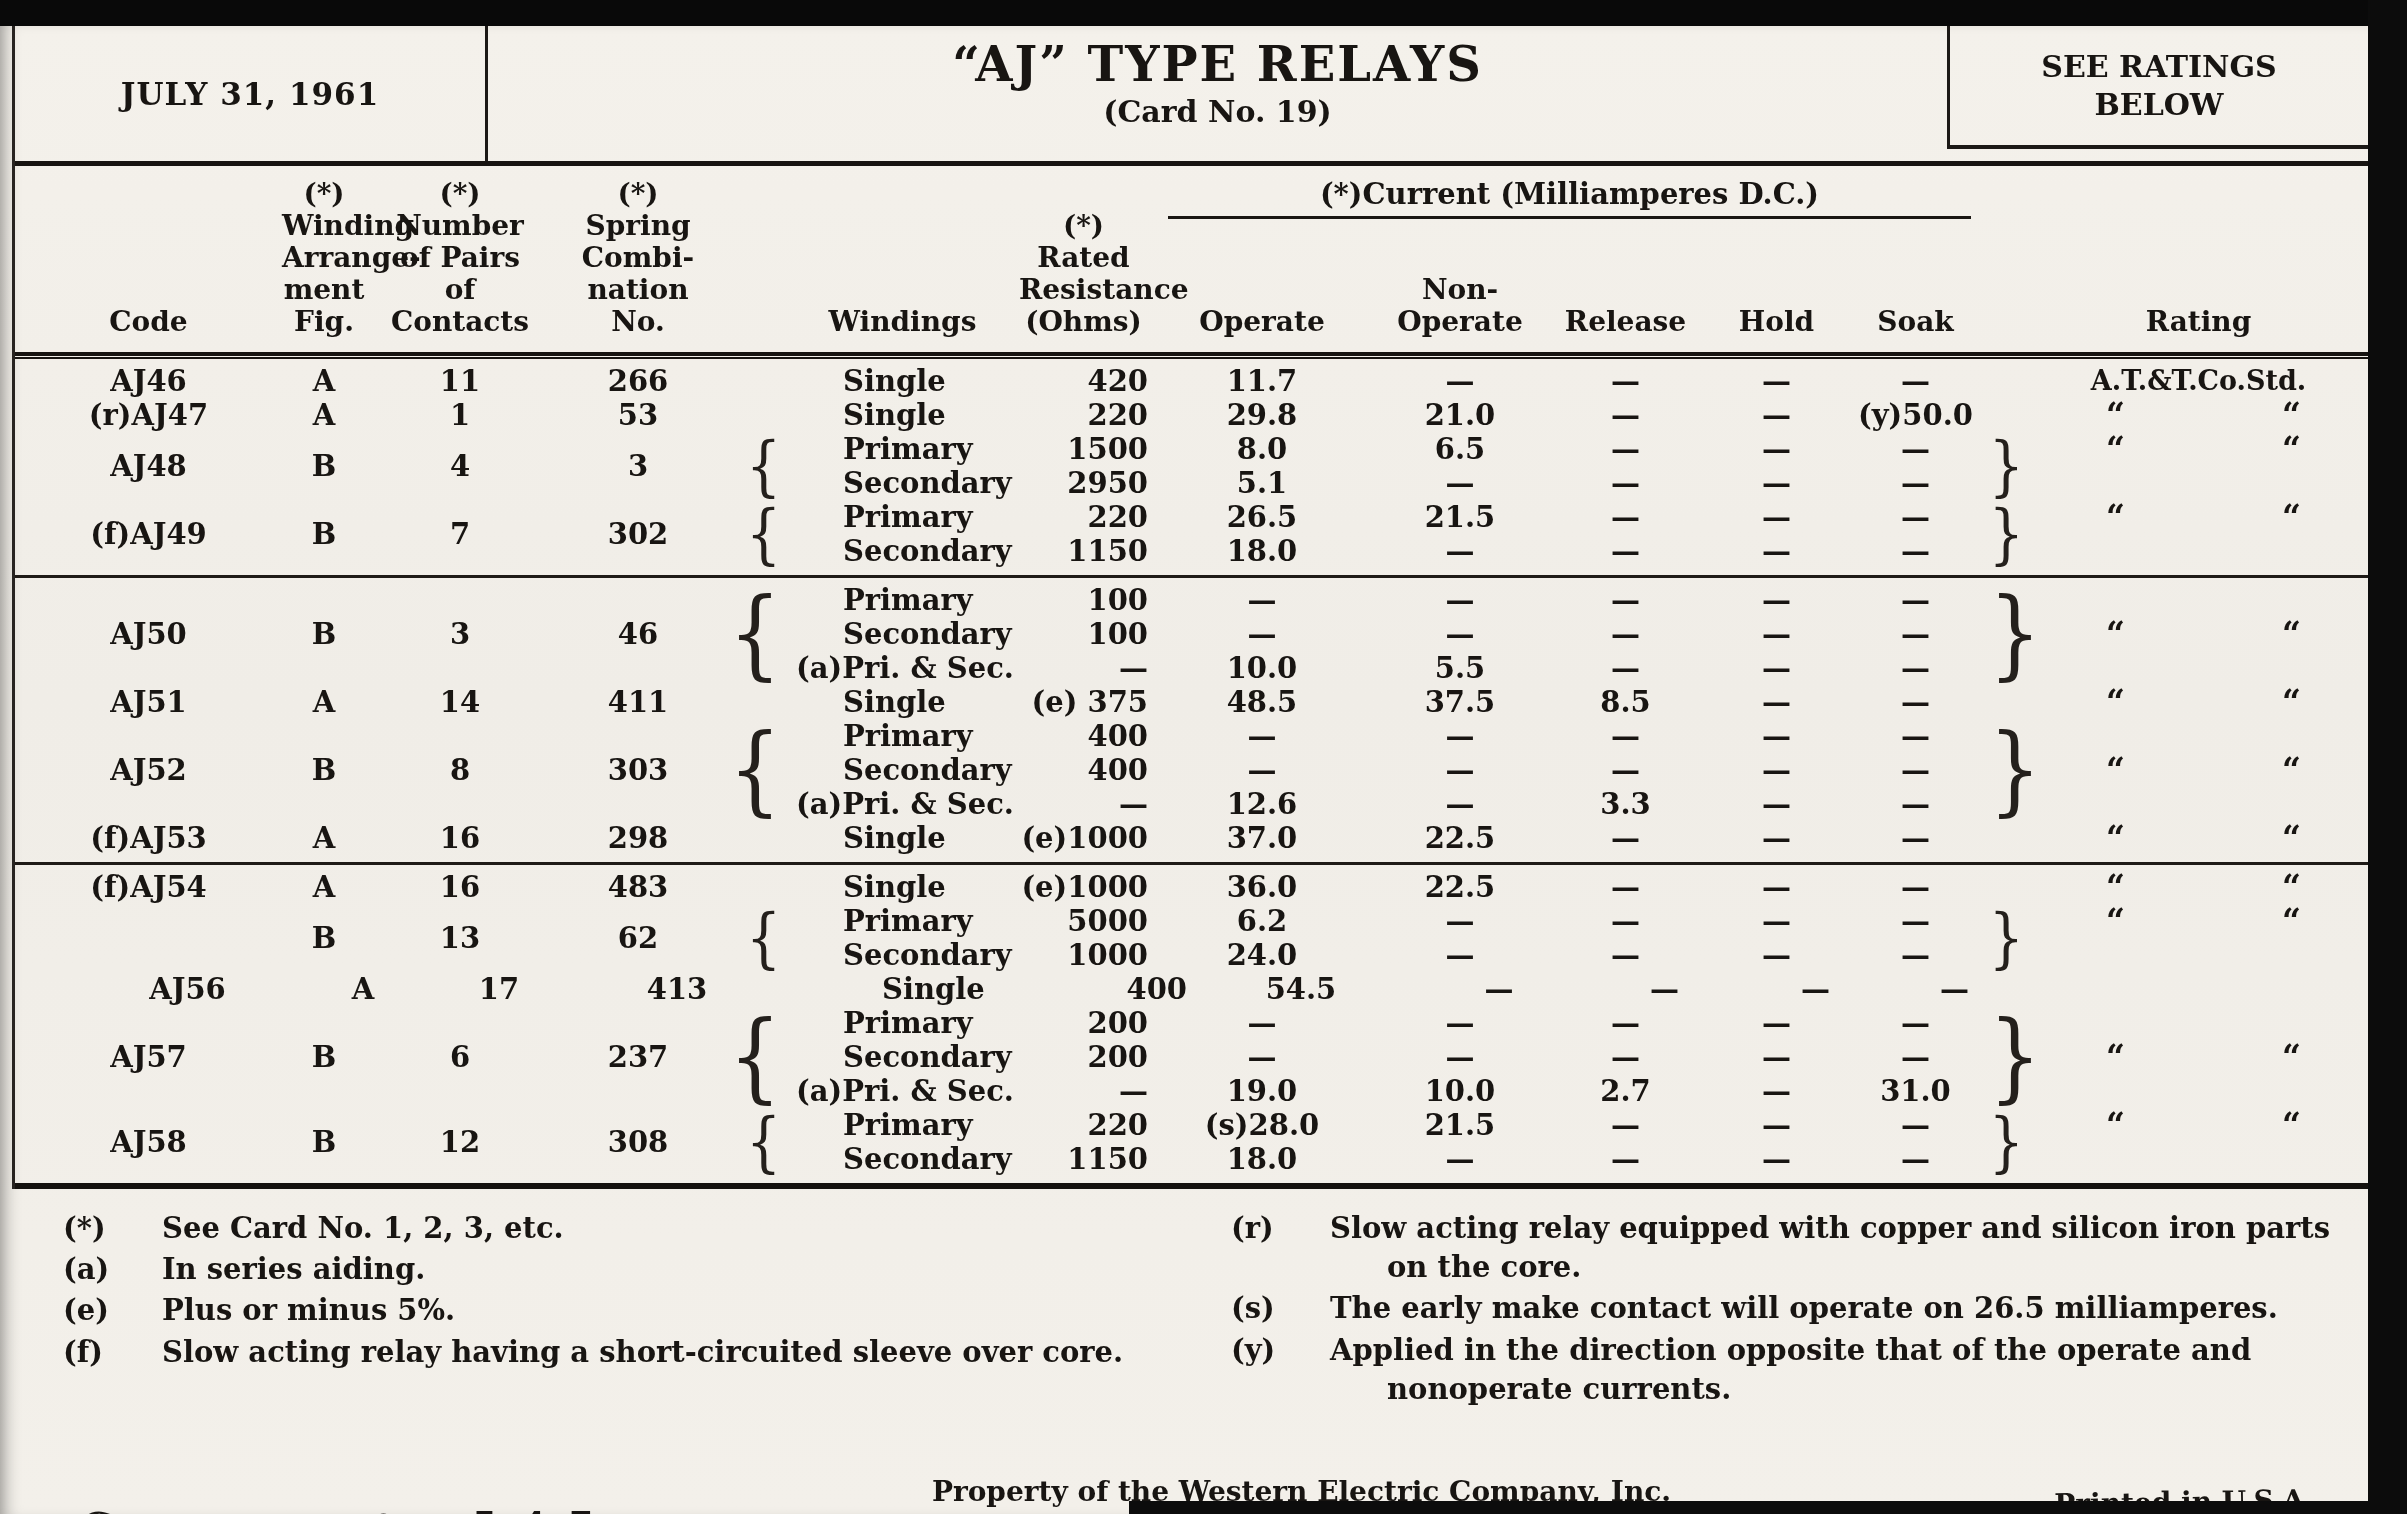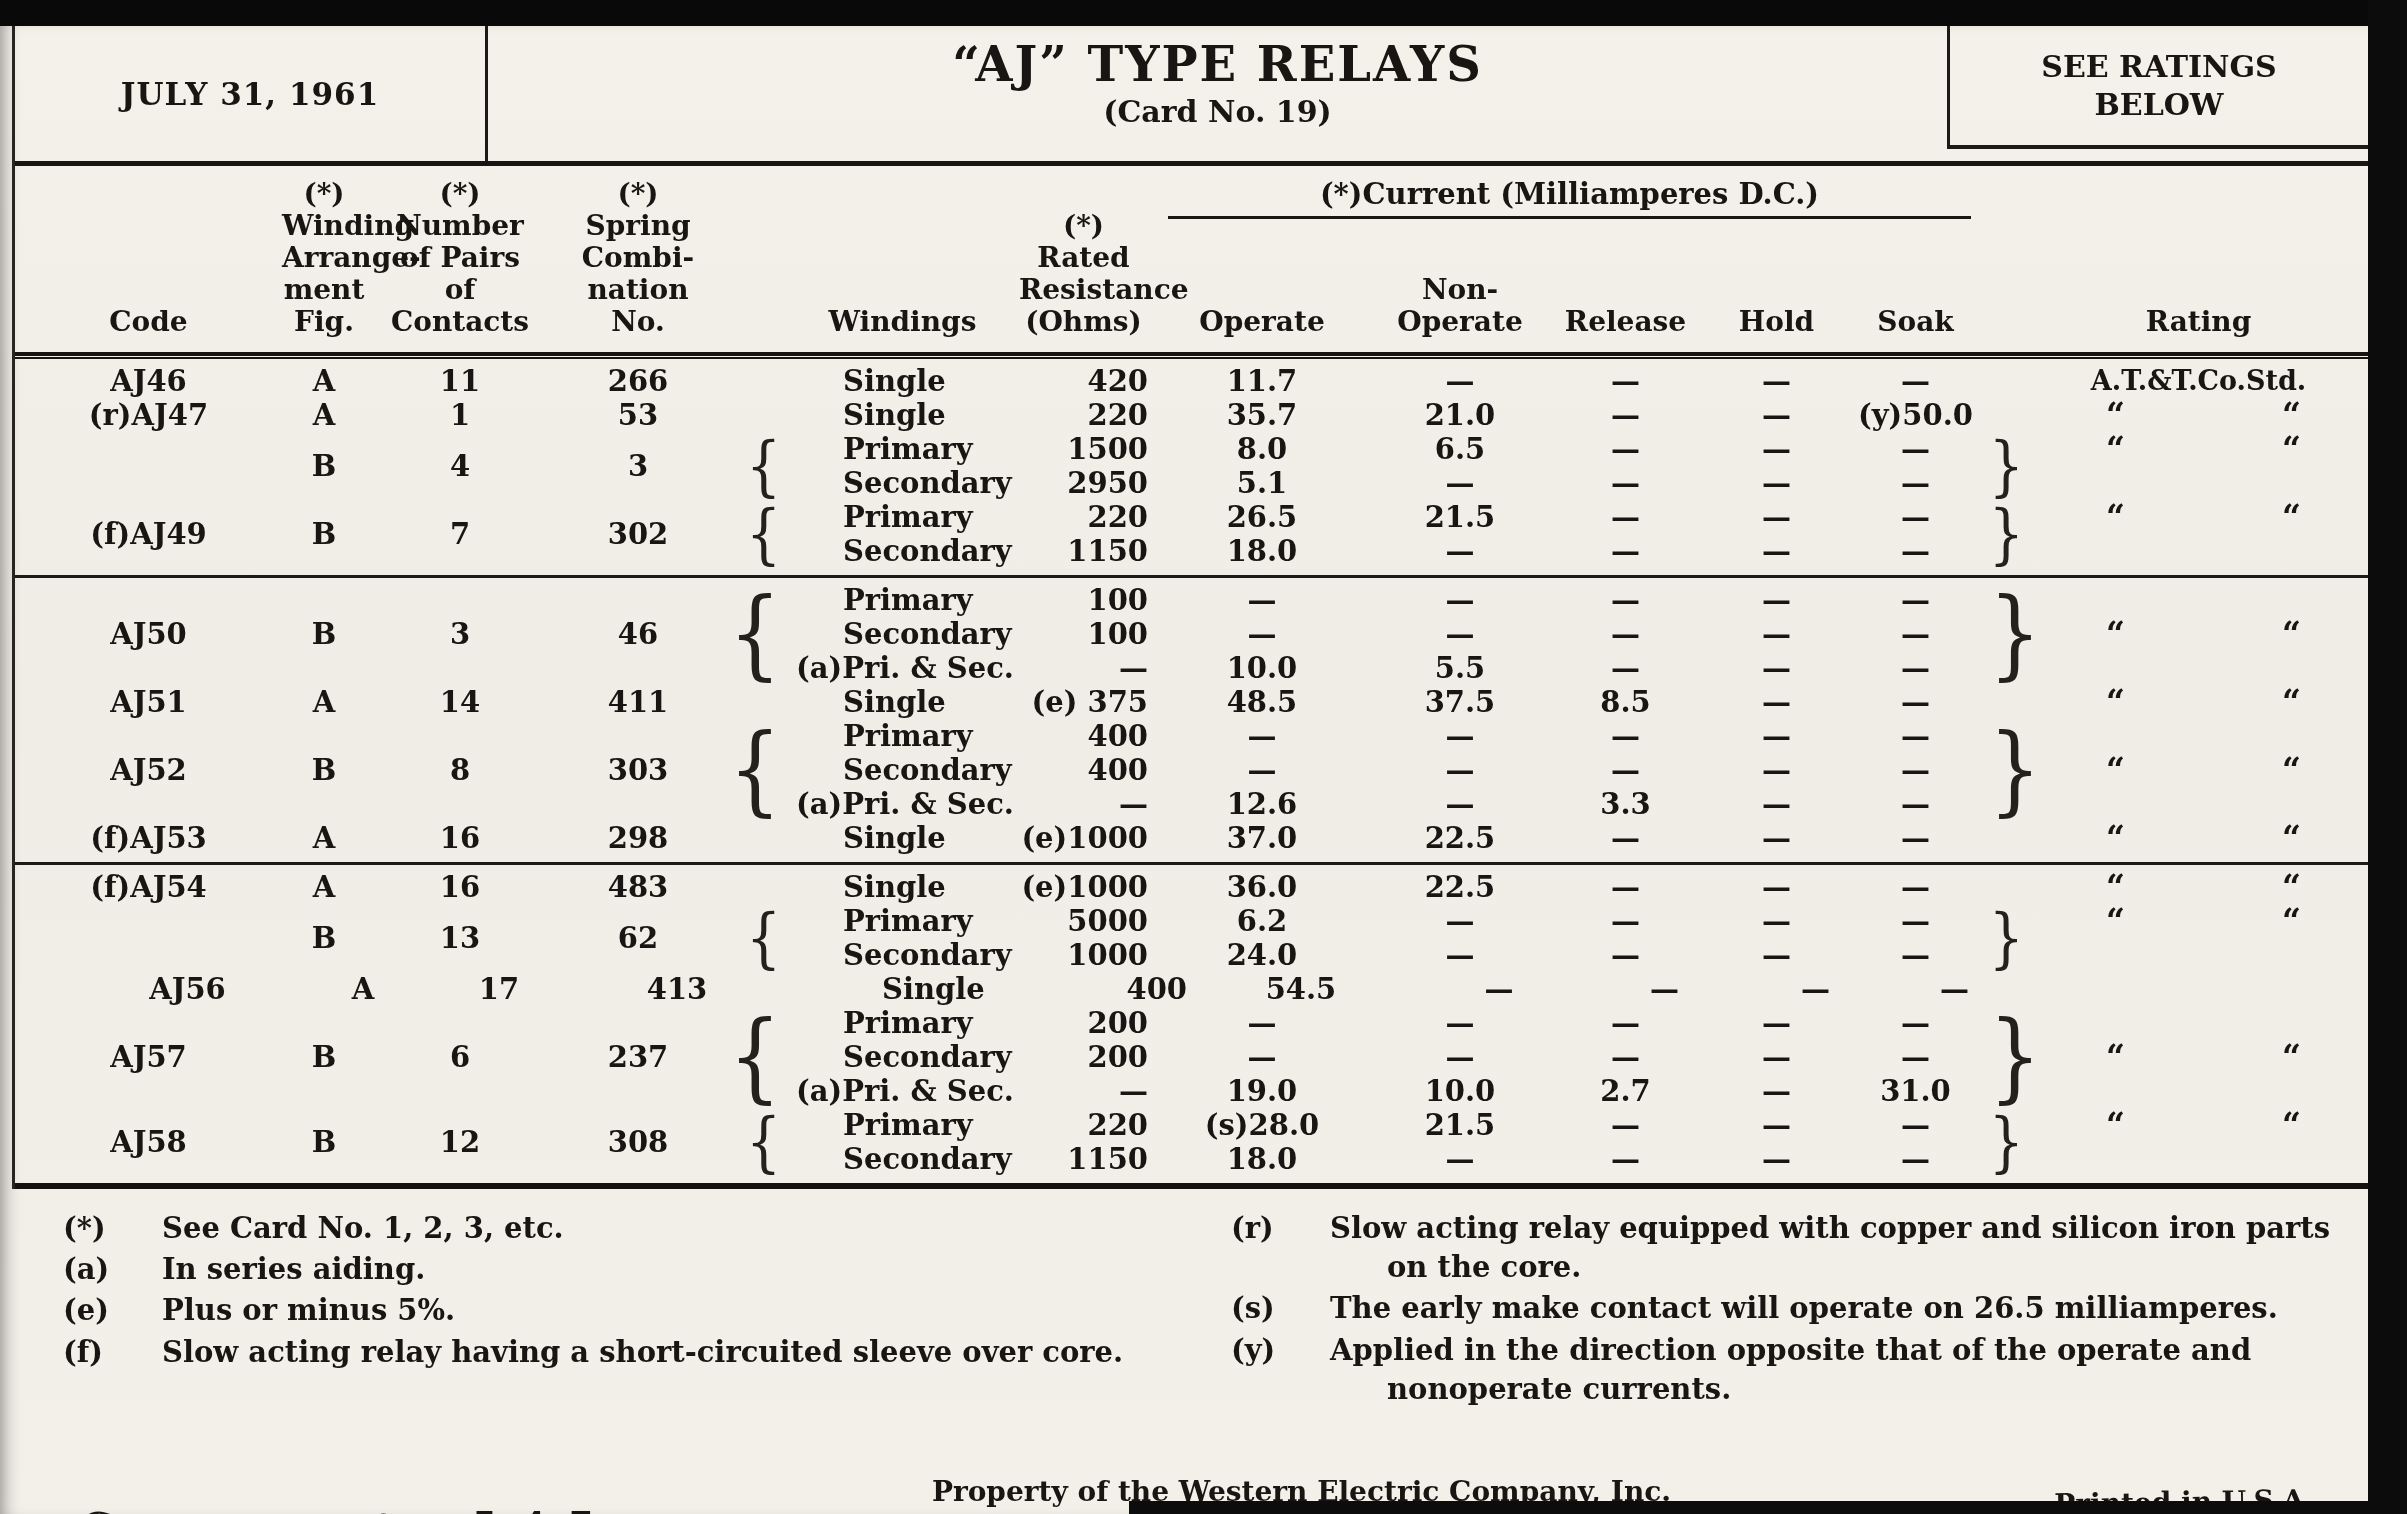--- a/index.html
+++ b/index.html
@@ -178,31 +178,32 @@
               <div class="cell w-soak" style="grid-row: 1;">—</div>
               <div class="cell c-rating" style="grid-row: 1;">A.T.&amp;T.Co.Std.</div>
             </div>
             <div class="relay cols" style="grid-template-rows: repeat(1, var(--rowh));">
               <div class="cell c-code" style="grid-row: 1 / 2;">(r)AJ47</div>
               <div class="cell c-fig" style="grid-row: 1 / 2;">A</div>
               <div class="cell c-pairs" style="grid-row: 1 / 2;">1</div>
               <div class="cell c-spring" style="grid-row: 1 / 2;">53</div>
               <div class="cell w-label" style="grid-row: 1;">Single</div>
               <div class="cell w-res" style="grid-row: 1;">220</div>
-              <div class="cell w-op" style="grid-row: 1;">35.7</div>
+              <div class="cell w-op" style="grid-row: 1;">29.8</div>
               <div class="cell w-nonop" style="grid-row: 1;">21.0</div>
               <div class="cell w-rel" style="grid-row: 1;">—</div>
               <div class="cell w-hold" style="grid-row: 1;">—</div>
               <div class="cell w-soak" style="grid-row: 1;">(y)50.0</div>
               <div class="cell c-rating ditto" style="grid-row: 1;">
                 <span>“</span>
                 <span>“</span>
               </div>
             </div>
             <div class="relay cols" style="grid-template-rows: repeat(2, var(--rowh));">
+              <div class="cell c-code" style="grid-row: 1 / 3;">AJ48</div>
               <div class="cell c-fig" style="grid-row: 1 / 3;">B</div>
               <div class="cell c-pairs" style="grid-row: 1 / 3;">4</div>
               <div class="cell c-spring" style="grid-row: 1 / 3;">3</div>
               <div class="brace-l" style="font-size: 65px;">{</div>
               <div class="brace-r" style="font-size: 65px;">}</div>
               <div class="cell w-label" style="grid-row: 1;">Primary</div>
               <div class="cell w-res" style="grid-row: 1;">1500</div>
               <div class="cell w-op" style="grid-row: 1;">8.0</div>
               <div class="cell w-nonop" style="grid-row: 1;">6.5</div>
               <div class="cell w-rel" style="grid-row: 1;">—</div>

